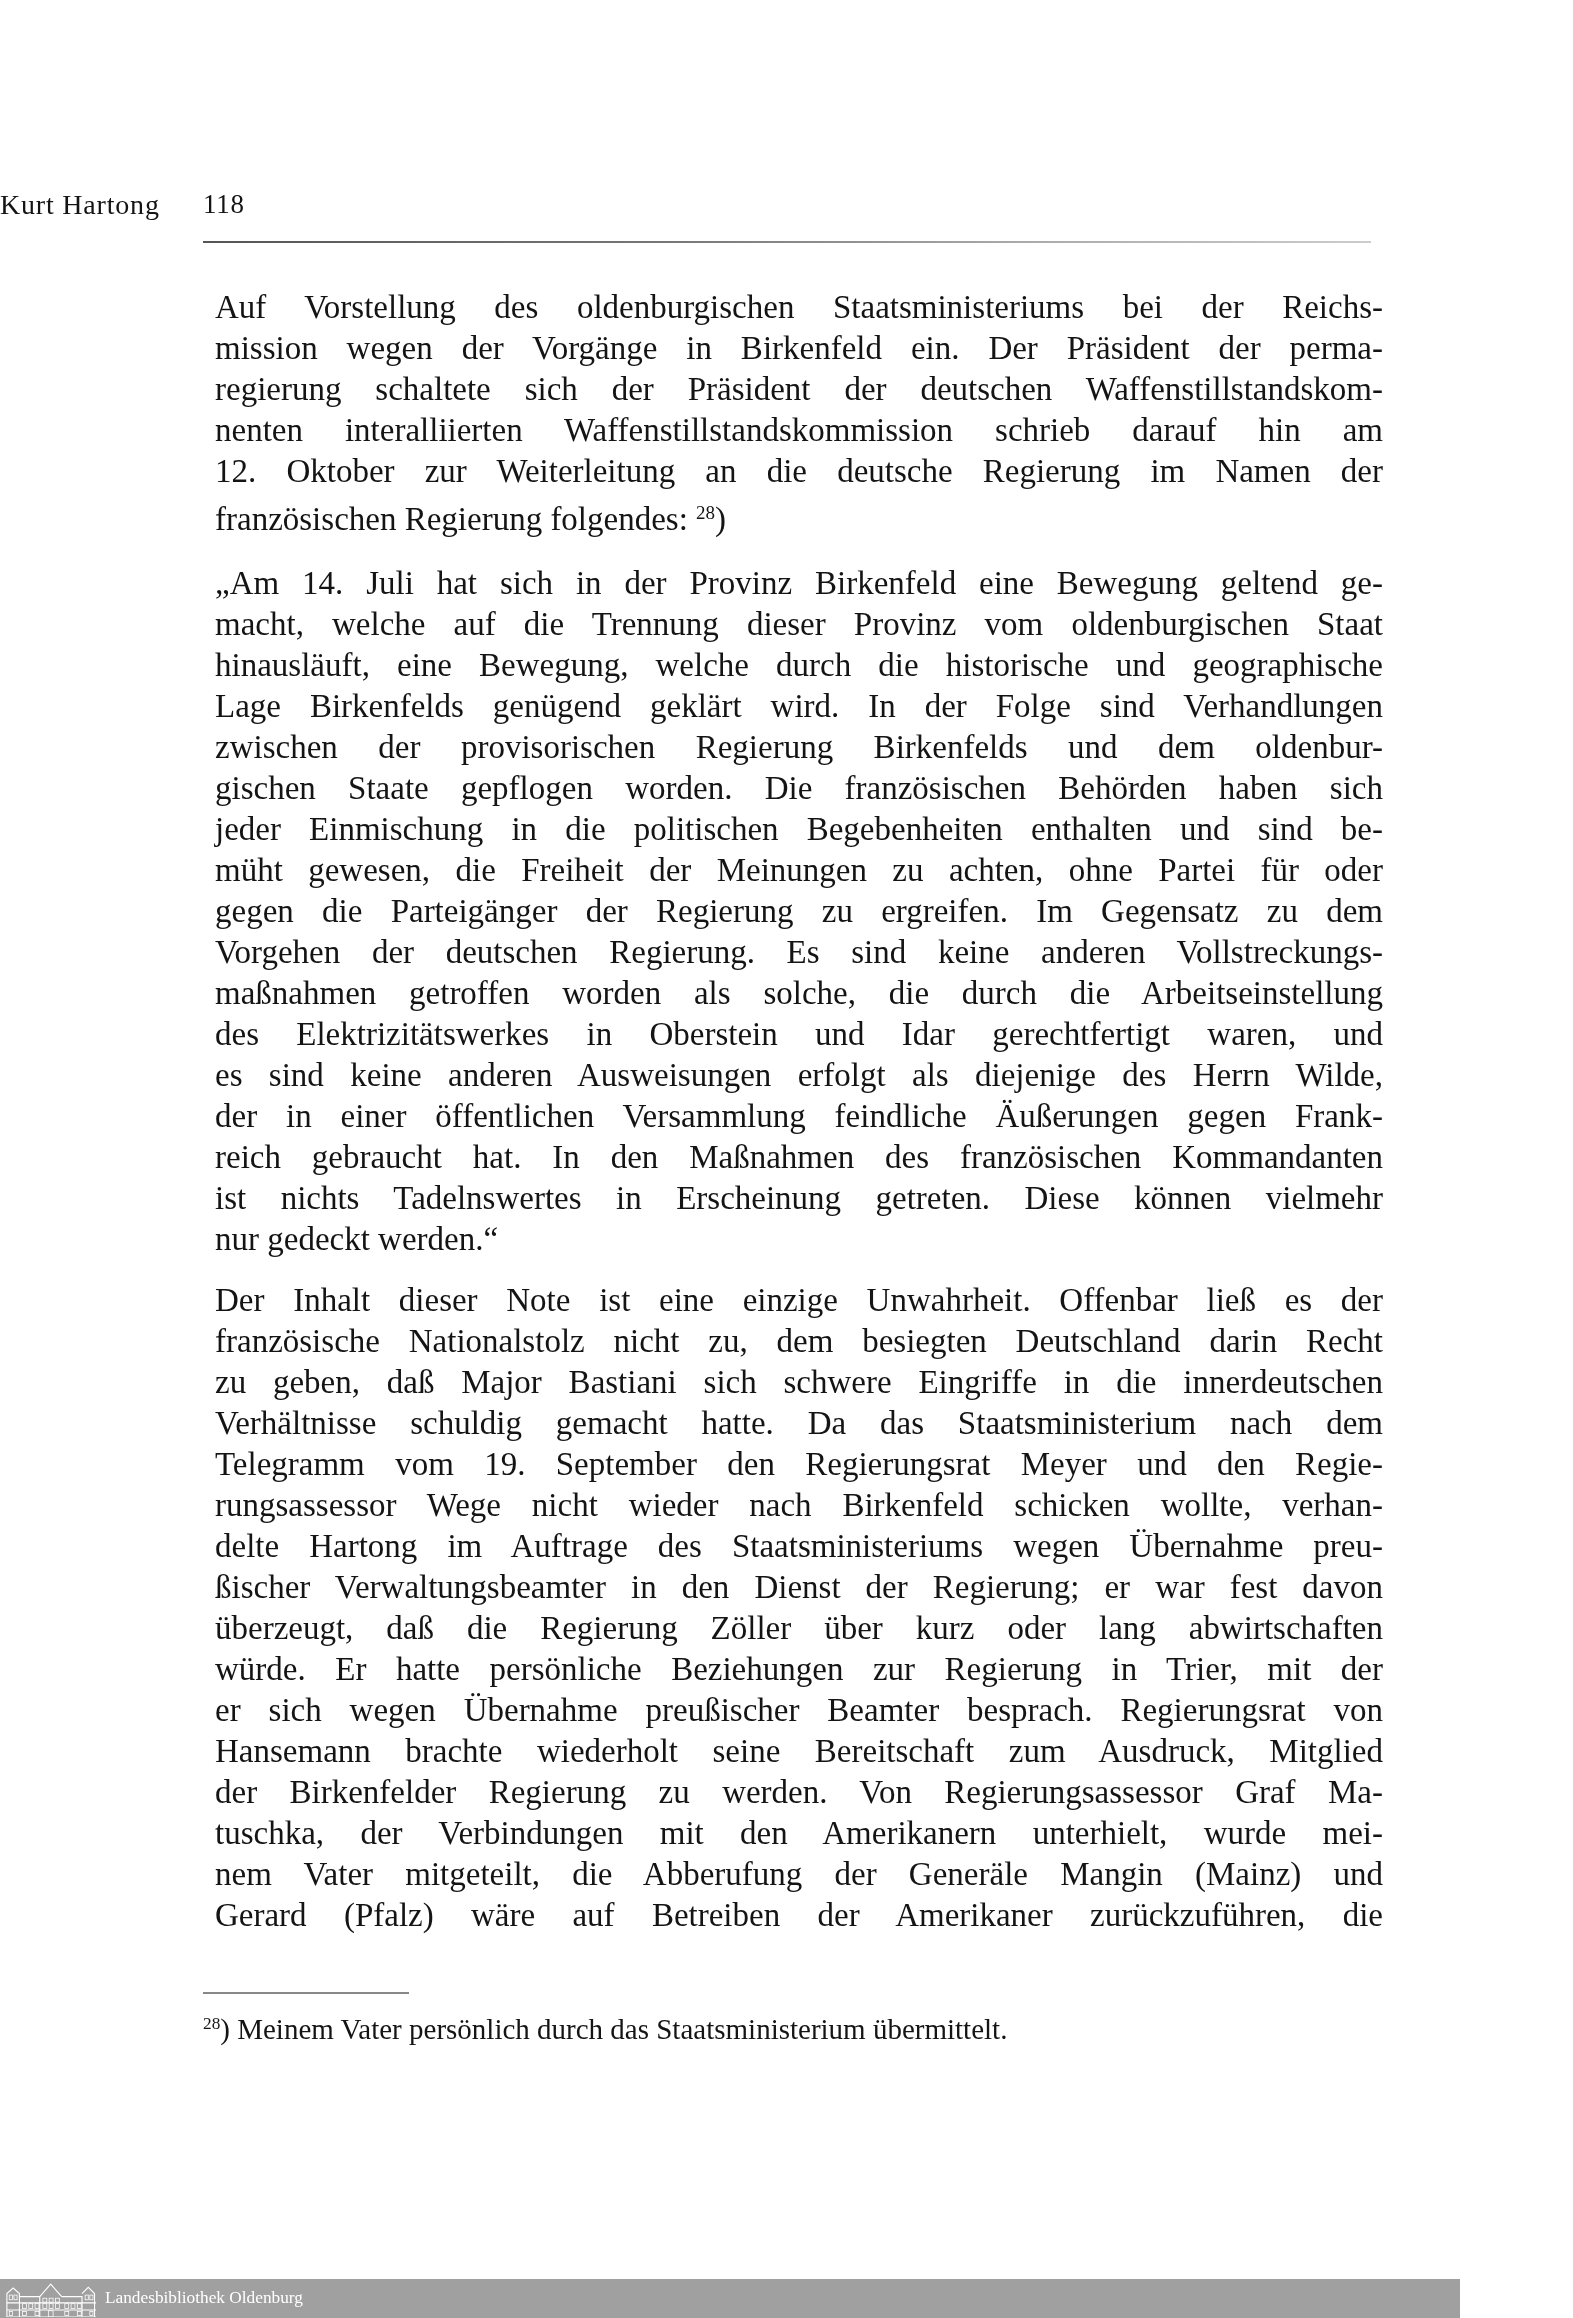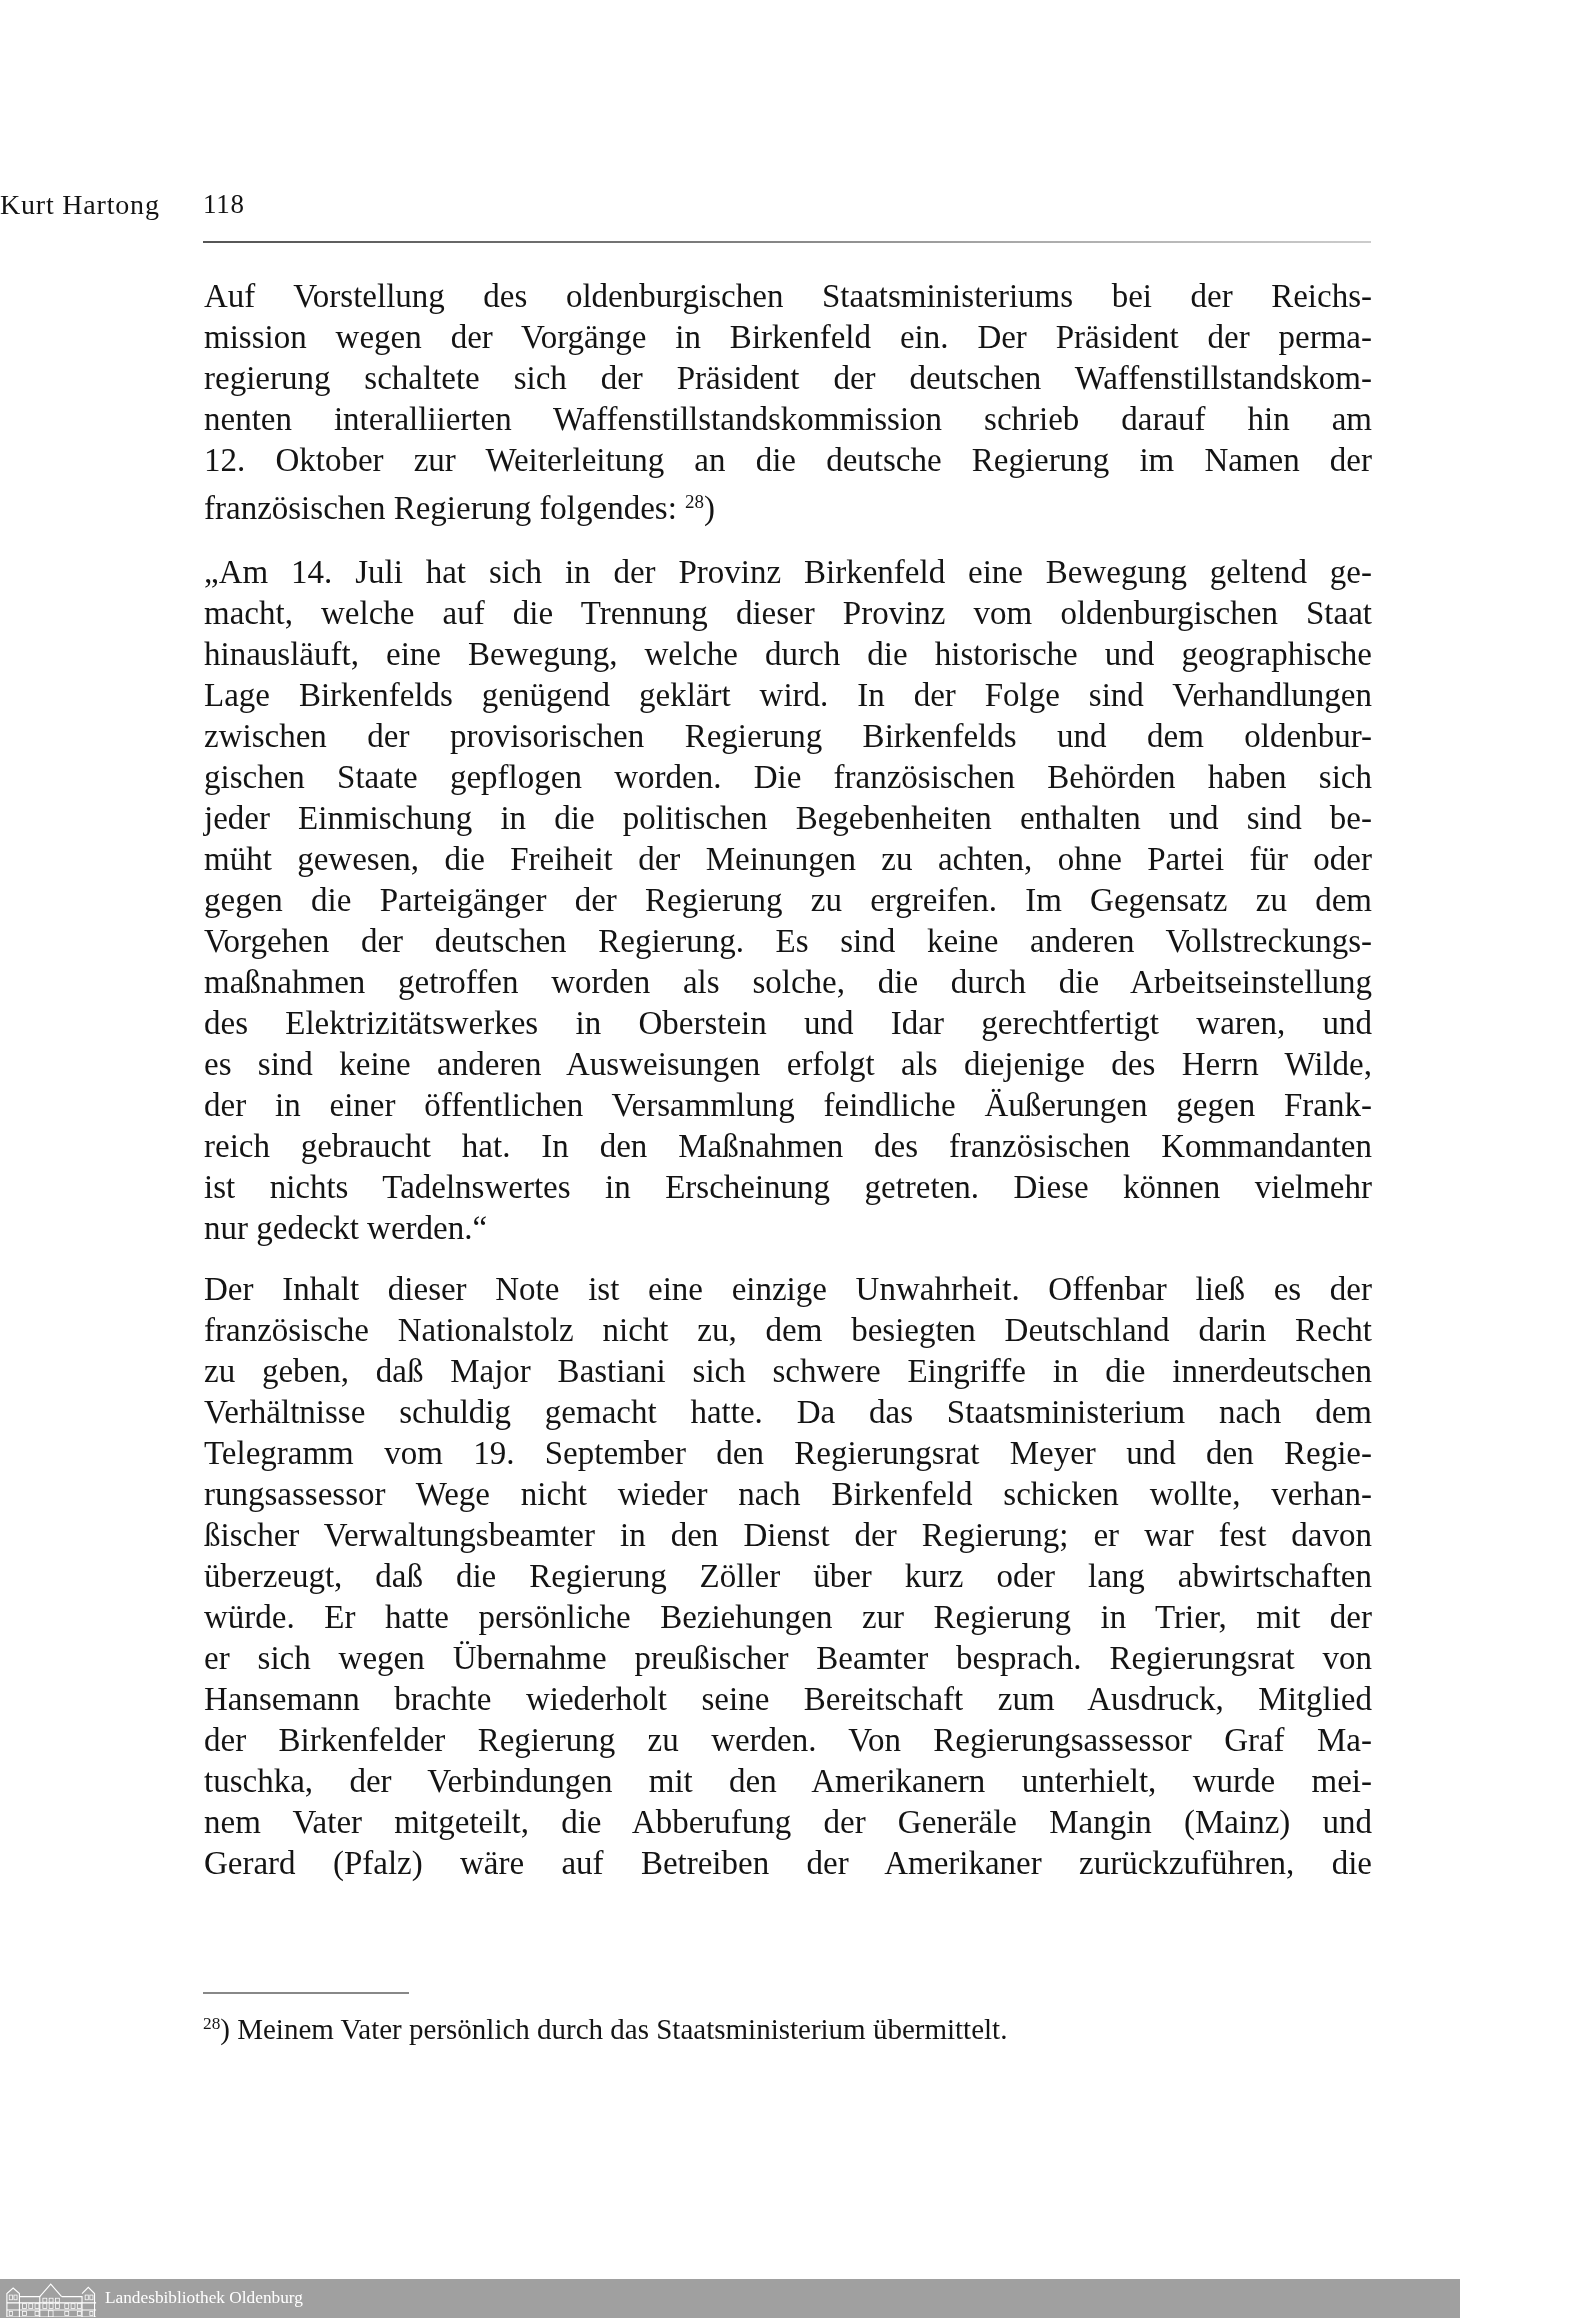--- a/index.html
+++ b/index.html
@@ -6,21 +6,21 @@
   body {
     width: 1574px; height: 2319px; background: #ffffff; position: relative;
     overflow: hidden; color: #141414;
     font-family: "Liberation Serif", "DejaVu Serif", serif;
   }
   .page-num { position: absolute; left: 203px; top: 189px; font-size: 27px; letter-spacing: 0.8px; }
   .running-head { position: absolute; left: 0; width: 1574px; top: 189px; font-size: 28px; letter-spacing: 0.8px; }
   .head-rule { position: absolute; left: 203px; top: 241px; width: 1168px; height: 1.6px;
     background: linear-gradient(90deg, #555 0%, #777 40%, #aaa 70%, #ccc 100%); }
   .body-text { position: absolute; left: 203px; width: 1168px; font-size: 33px; line-height: 41px; }
-  .para { margin: 1px; text-align: justify; }
+  .para { margin: 12px; text-align: justify; }
   .line { display: block; text-align: justify; text-align-last: justify; white-space: nowrap; height: 41px; }
   .line.last { text-align-last: left; }
   .p1 { position: absolute; top: 275px; }
   .p2 { position: absolute; top: 551px; }
   .p3 { position: absolute; top: 1268px; }
   sup.fn { font-size: 19px; vertical-align: 11px; }
   .fn-rule { position: absolute; left: 203px; top: 1992px; width: 206px; height: 1.6px; background: #888; }
   .footnote { position: absolute; left: 203px; top: 2006px; font-size: 29px; line-height: 36px; white-space: nowrap; }
   .footnote sup { font-size: 17.3px; vertical-align: 10.2px; }
   .footer-bar { position: absolute; left: 0; top: 2279px; width: 1460px; height: 39px; background: #a0a0a0; }
@@ -64,20 +64,21 @@
     <span class="line last">nur gedeckt werden.“</span>
   </div>
 
   <div class="para p3" style="width:1168px">
     <span class="line">Der Inhalt dieser Note ist eine einzige Unwahrheit. Offenbar ließ es der</span>
     <span class="line">französische Nationalstolz nicht zu, dem besiegten Deutschland darin Recht</span>
     <span class="line">zu geben, daß Major Bastiani sich schwere Eingriffe in die innerdeutschen</span>
     <span class="line">Verhältnisse schuldig gemacht hatte. Da das Staatsministerium nach dem</span>
     <span class="line">Telegramm vom 19. September den Regierungsrat Meyer und den Regie-</span>
     <span class="line">rungsassessor Wege nicht wieder nach Birkenfeld schicken wollte, verhan-</span>
+    <span class="line">delte Hartong im Auftrage des Staatsministeriums wegen Übernahme preu-</span>
     <span class="line">ßischer Verwaltungsbeamter in den Dienst der Regierung; er war fest davon</span>
     <span class="line">überzeugt, daß die Regierung Zöller über kurz oder lang abwirtschaften</span>
     <span class="line">würde. Er hatte persönliche Beziehungen zur Regierung in Trier, mit der</span>
     <span class="line">er sich wegen Übernahme preußischer Beamter besprach. Regierungsrat von</span>
     <span class="line">Hansemann brachte wiederholt seine Bereitschaft zum Ausdruck, Mitglied</span>
     <span class="line">der Birkenfelder Regierung zu werden. Von Regierungsassessor Graf Ma-</span>
     <span class="line">tuschka, der Verbindungen mit den Amerikanern unterhielt, wurde mei-</span>
     <span class="line">nem Vater mitgeteilt, die Abberufung der Generäle Mangin (Mainz) und</span>
     <span class="line">Gerard (Pfalz) wäre auf Betreiben der Amerikaner zurückzuführen, die</span>
   </div>

